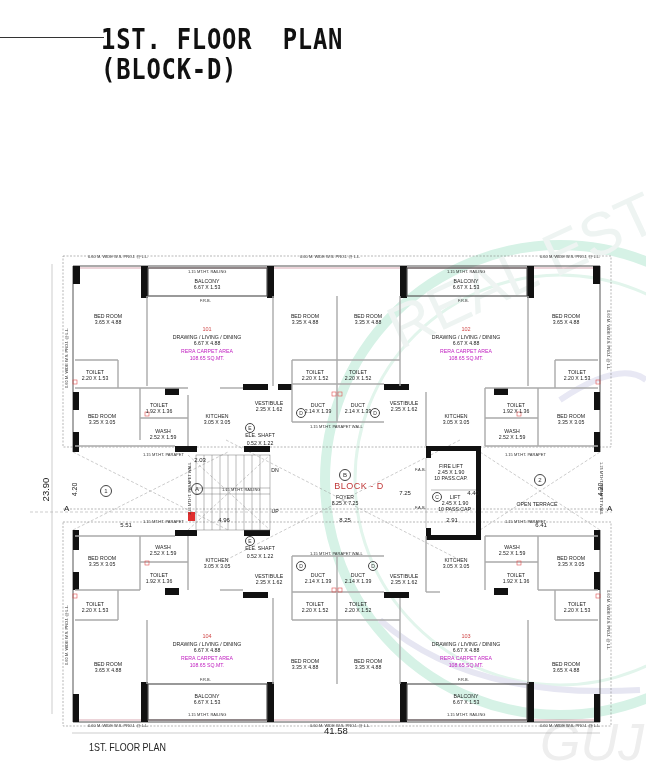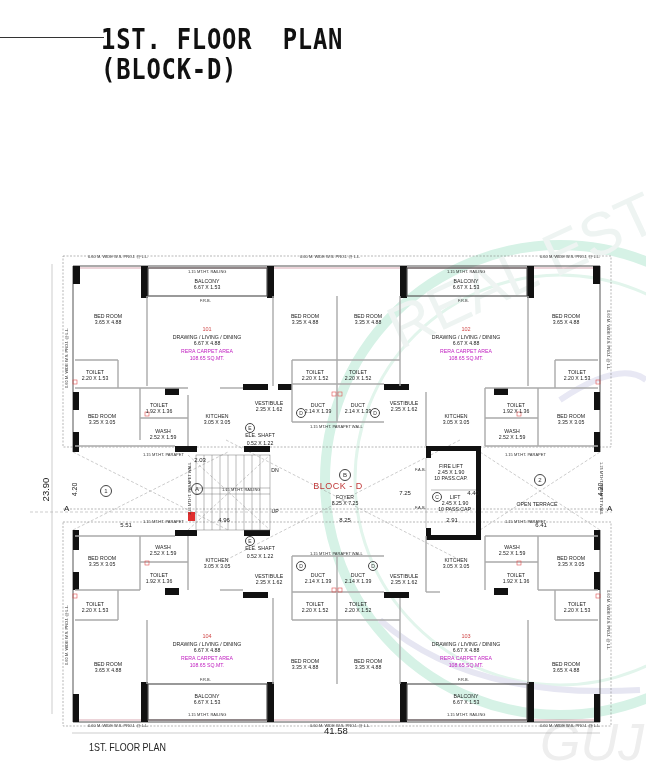--- a/index.html
+++ b/index.html
@@ -377,21 +377,21 @@
 <div class="lbl" style="left:512px;top:550px;">2.52 X 1.59</div>
 <div class="lbl" style="left:456px;top:557px;">KITCHEN</div>
 <div class="lbl" style="left:456px;top:563px;">3.05 X 3.05</div>
 <div class="lbl" style="left:404px;top:573px;">VESTIBULE</div>
 <div class="lbl" style="left:404px;top:579px;">2.35 X 1.62</div>
 <div class="lbl" style="left:358px;top:572px;">DUCT</div>
 <div class="lbl" style="left:358px;top:578px;">2.14 X 1.39</div>
 <div class="circ" style="left:373px;top:566px;">D</div>
 
 <div class="circ big" style="left:345px;top:475px;">B</div>
-<div class="blocktitle" style="left:338px;top:481px;text-align:right;">BLOCK - D</div>
+<div class="blocktitle" style="left:359px;top:481px;text-align:right;">BLOCK - D</div>
 <div class="lbl" style="left:345px;top:494px;">FOYER</div>
 <div class="lbl" style="left:345px;top:500px;">8.25 X 7.25</div>
 
 <div class="circ big" style="left:197px;top:489px;">A</div>
 <div class="lbl" style="left:275px;top:467px;">DN</div>
 <div class="lbl" style="left:275px;top:508px;">UP</div>
 <div class="small" style="left:222px;top:487px;">1.15 MT.HT. RAILING</div>
 
 <div class="circ big" style="left:106px;top:491px;">1</div>
 <div class="circ big" style="left:540px;top:480px;">2</div>

